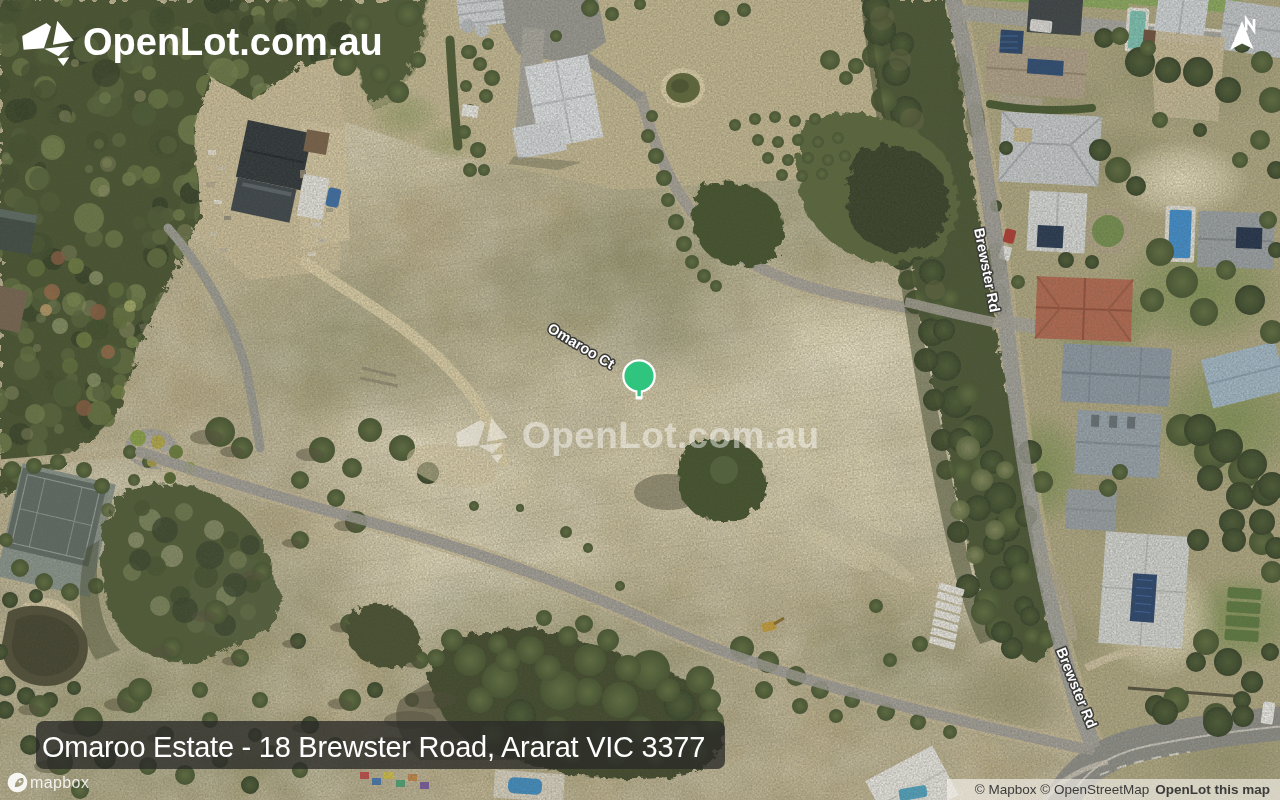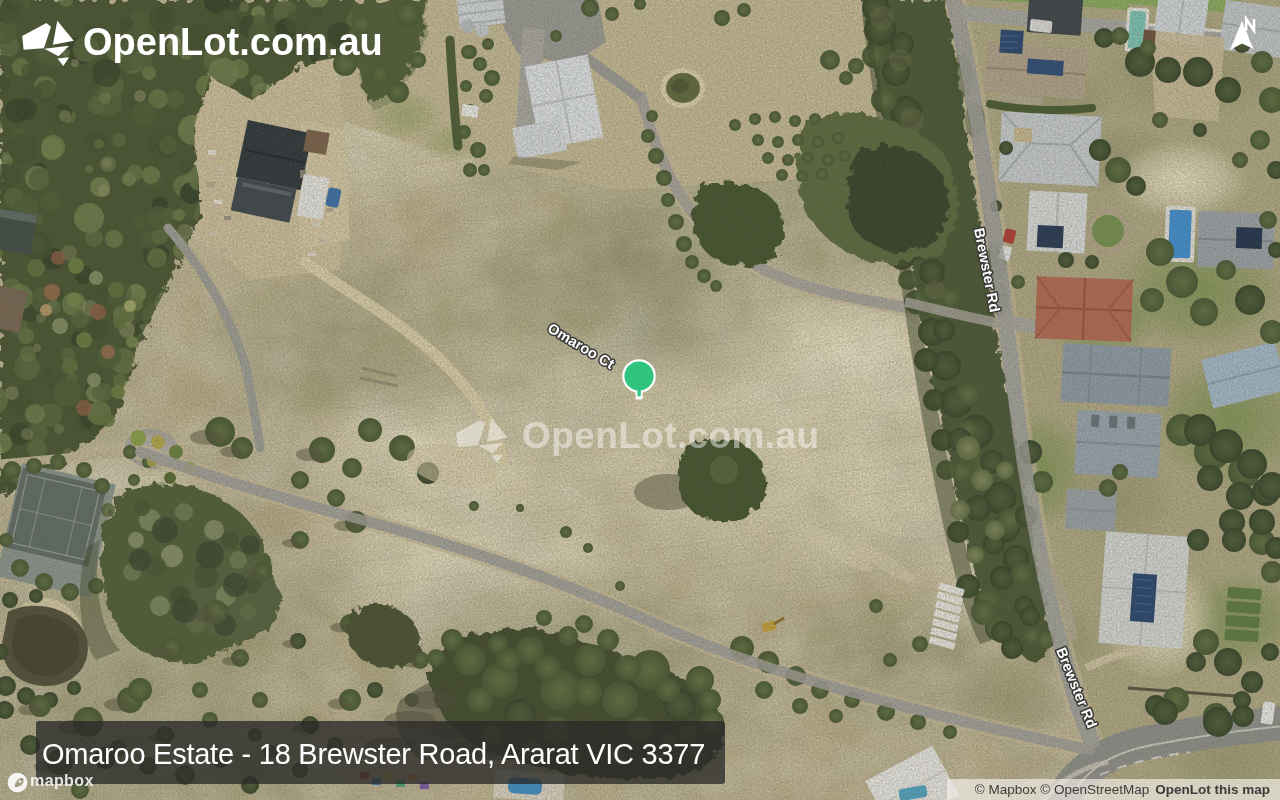--- a/index.html
+++ b/index.html
@@ -1,24 +1,24 @@
 <!DOCTYPE html>
 <html><head><meta charset="utf-8">
 <style>
 html,body{margin:0;padding:0;background:#888;}
 #stage{position:relative;width:1280px;height:800px;overflow:hidden;font-family:"Liberation Sans",sans-serif;}
 #stage svg.map{position:absolute;left:0;top:0;}
 .ovl{position:absolute;}
 .logo-text{color:#fff;font-size:38px;font-weight:700;letter-spacing:0px;}
 .wm-text{color:rgba(255,255,255,.45);font-size:37px;font-weight:700;letter-spacing:0.4px;}
-.addrbar{left:36px;top:721px;width:689px;height:63px;background:rgba(42,42,40,.78);border-radius:3px;display:flex;align-items:center;}
+.addrbar{left:36px;top:721px;width:689px;height:48px;background:rgba(42,42,40,.78);border-radius:8px;display:flex;align-items:center;}
 .addrbar span{color:#fff;font-size:29px;font-weight:400;margin-left:6px;margin-top:4px;white-space:nowrap;letter-spacing:-0.25px;}
 .attrib{right:0;top:779px;height:21px;background:rgba(242,239,231,.68);display:flex;align-items:center;padding:0 10px 0 28px;color:#3c3c3b;font-size:13.5px;}
 .attrib b{margin-left:6px;}
-.mapbox{left:7px;top:772px;display:flex;align-items:flex-start;color:rgba(255,255,255,.85);font-size:16px;font-weight:700;letter-spacing:.4px;}
+.mapbox{left:7px;top:772px;display:flex;align-items:center;color:rgba(255,255,255,.85);font-size:16px;font-weight:400;letter-spacing:.4px;}
 </style></head>
 <body>
 <div id="stage">
 <svg class="map" width="1280" height="800" viewBox="0 0 1280 800">
 <defs>
 <radialGradient id="tgA">
           <stop offset="0%" stop-color="#4d5c34"></stop>
           <stop offset="70%" stop-color="#3e4d2b"></stop>
           <stop offset="100%" stop-color="#344026"></stop>
         </radialGradient>

